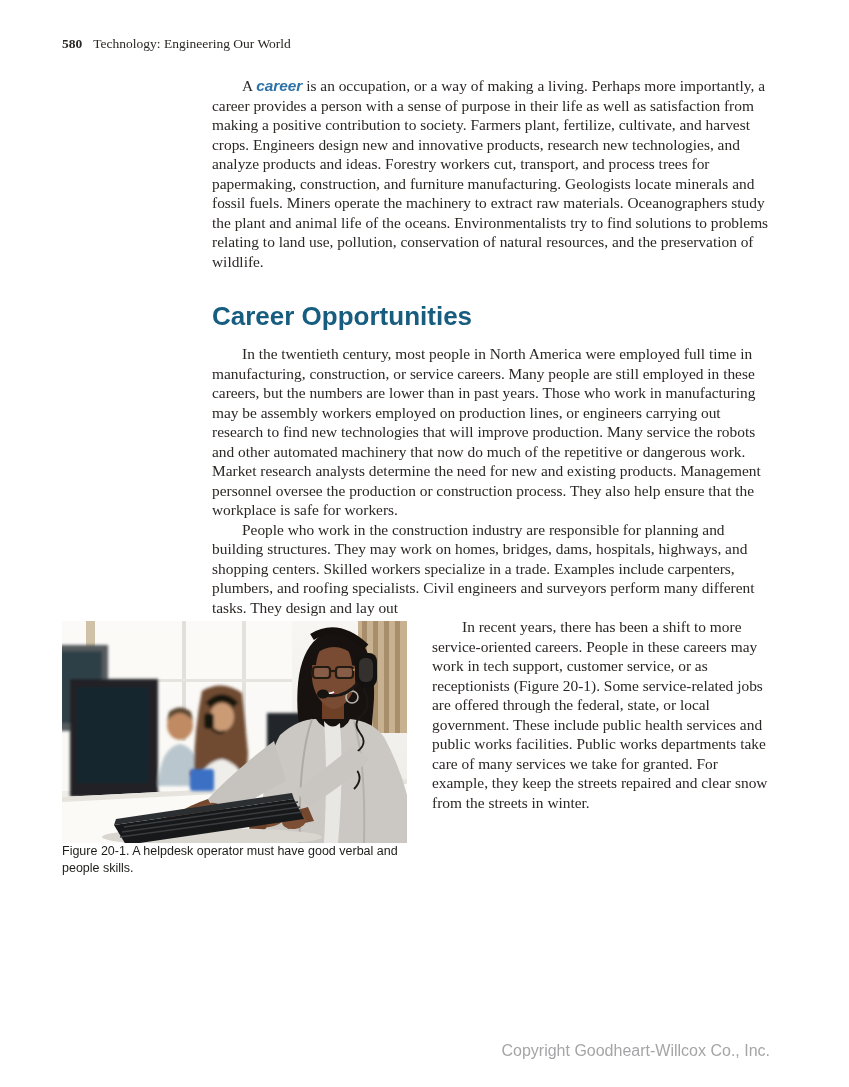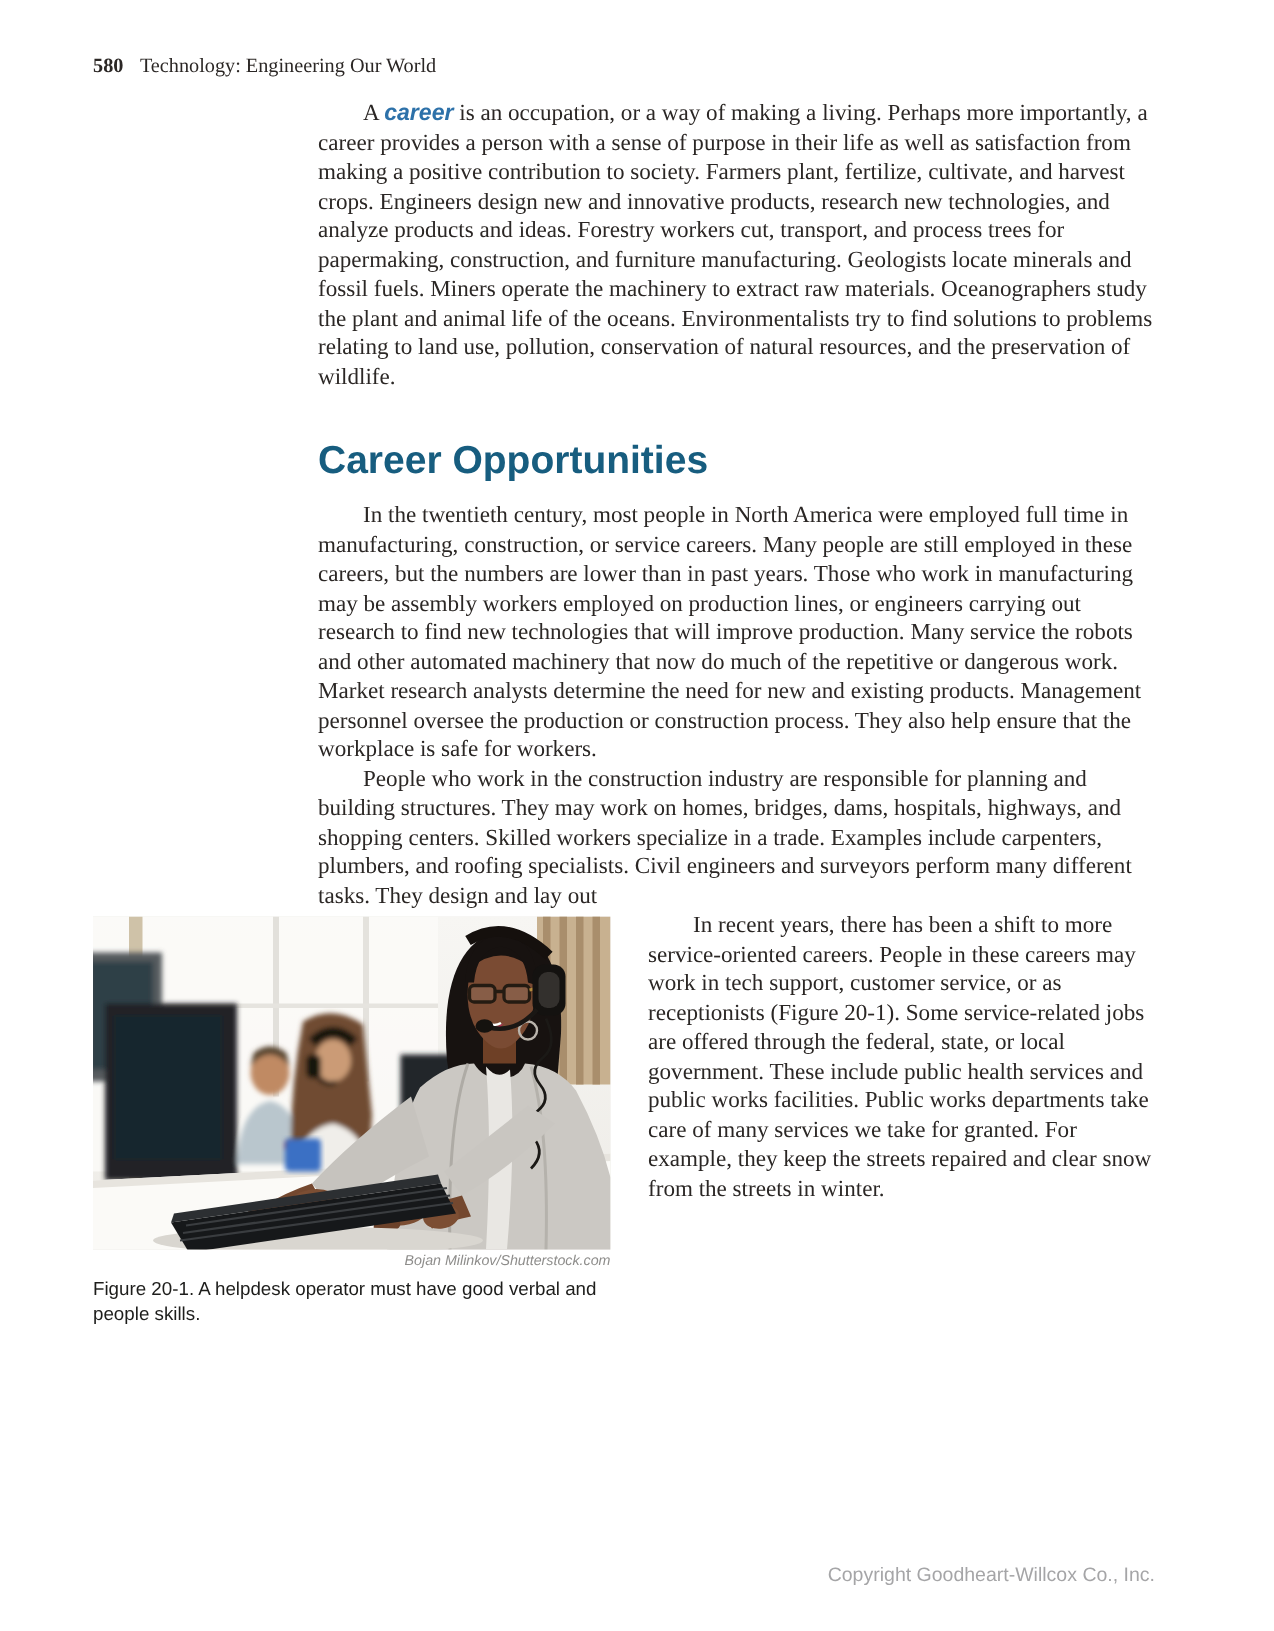--- a/index.html
+++ b/index.html
@@ -6,21 +6,21 @@
   body{
     width:849px;height:1087px;position:relative;background:#ffffff;
     font-family:"Liberation Serif", serif;color:#2b2725;overflow:hidden;
   }
   .running-head{
     position:absolute;left:62px;top:36px;font-size:13.5px;color:#2b2725;
     white-space:nowrap;
   }
   .running-head .folio{font-weight:bold;margin-right:11px;}
   .content{
-    position:absolute;left:212px;top:66px;width:558px;
+    position:absolute;left:212px;top:76px;width:558px;
     font-size:15.4px;line-height:19.5px;text-align:left;
   }
   .content p{margin:0;}
   p.indent{text-indent:30px;}
   h1.section-heading{
     font-family:"Liberation Sans", sans-serif;font-weight:700;
     font-size:26px;line-height:30px;color:#175d7f;
     margin:30px 0 13px 0;
   }
   .term{
@@ -39,21 +39,21 @@
     margin:2px 0 4px 0;
   }
   figcaption{
     font-family:"Liberation Sans", sans-serif;
     font-size:12.5px;line-height:16.5px;color:#1d1d1b;
   }
   .fig-label{font-weight:normal;margin-top:36px;}
   .page-footer{
     position:absolute;top:1042px;right:79px;
     font-family:"Liberation Sans", sans-serif;
-    font-size:13px;color:#a5a5a7;
+    font-size:16px;color:#a5a5a7;
   }
 </style>
 </head>
 <body>
 
 <div class="running-head">
   <span class="folio">580</span><span>Technology: Engineering Our World</span>
 </div>
 
 <div class="content">
@@ -180,21 +180,20 @@
           <ellipse cx="150" cy="216" rx="110" ry="9" fill="#d9d6d0"></ellipse>
           <polygon points="52,204 232,178 242,198 64,224" fill="#16181a"></polygon>
           <polygon points="52,204 232,178 230,172 54,198" fill="#2c2f32"></polygon>
           <g stroke="#3a3d40" stroke-width="1.5">
             <line x1="62" y1="206" x2="236" y2="181"></line>
             <line x1="60" y1="211" x2="238" y2="186"></line>
             <line x1="58" y1="216" x2="240" y2="191"></line>
           </g>
         </g>
       </svg>
-      <div class="photo-credit">Bojan Milinkov/Shutterstock.com</div>
       <figcaption><span class="fig-label">Figure 20-1.</span><span> A helpdesk operator must have good verbal and people skills.</span></figcaption>
     </figure><p></p>
 
   <p class="indent"><span>In recent years, there has been a shift to more service-oriented careers. People in these careers may work in tech support, customer service, or as receptionists (</span><span class="ref-bold">Figure 20-1</span><span>). Some service-related jobs are offered through the federal, state, or local government. These include public health services and public works facilities. Public works departments take care of many services we take for granted. For example, they keep the streets repaired and clear snow from the streets in winter.</span></p>
 
 </div>
 
 <div class="page-footer">Copyright Goodheart-Willcox Co., Inc.</div>
 
 </body></html>

